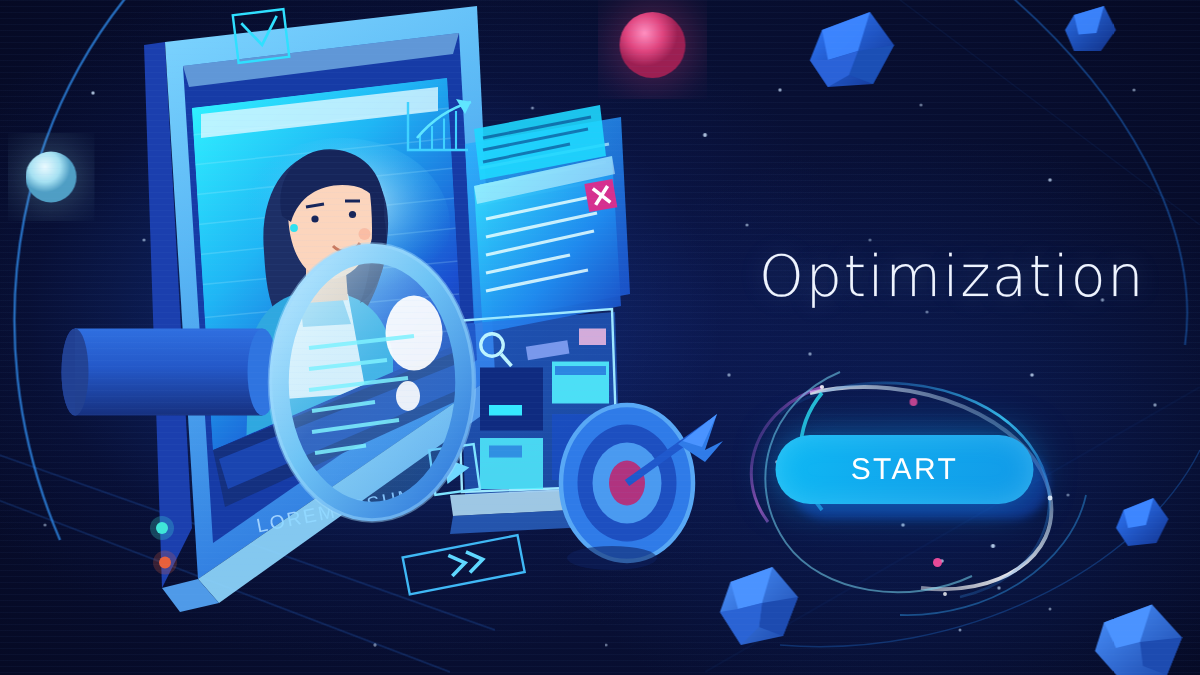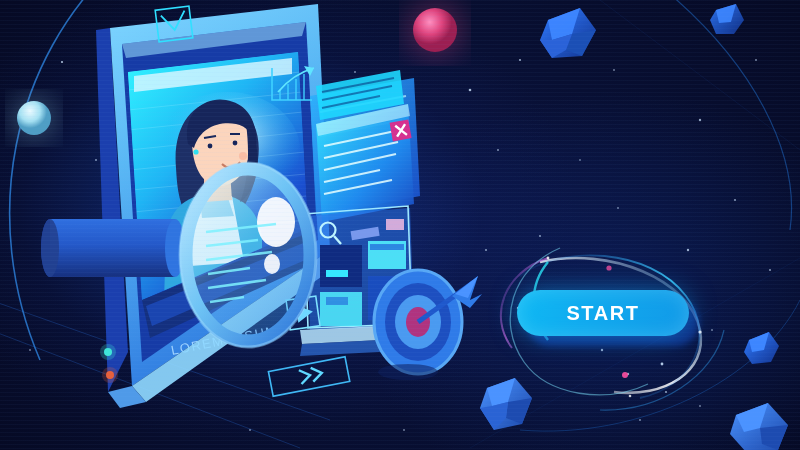--- a/index.html
+++ b/index.html
@@ -42,21 +42,21 @@
     text-shadow:0 0 16px rgba(140,190,255,.30);
   }
 
   
   #start-wrap { position:absolute; left:495px; top:252px; width:215px; height:128px; }
   #start-btn {
     position:absolute; left:22px; top:38px; width:172px; height:46px;
     border-radius:23px; border:none; cursor:pointer;
     background:linear-gradient(100deg,#0fb9f4 0%,#11a9ee 45%,#129ae8 100%);
     box-shadow:0 0 26px rgba(18,160,240,.55), inset 0 0 18px rgba(160,240,255,.25);
-    color:#fff; font-size:20px; font-weight:bold; letter-spacing:1.6px;
+    color:#fff; font-size:20px; font-weight:normal; letter-spacing:1.6px;
     font-family:"Liberation Sans", sans-serif;
   }
   #start-shadow {
     position:absolute; left:32px; top:48px; width:172px; height:46px;
     border-radius:23px; background:rgba(20,70,200,.45); filter:blur(3px);
   }
 </style>
 </head>
 <body>
 
@@ -478,14 +478,15 @@
     </g>
   </svg>
 
   <div id="scan"></div>
 
   <div id="start-wrap">
     <div id="start-shadow"></div>
     <button id="start-btn">START</button>
   </div>
 
+  <div id="seo-sub">Optimization</div>
 
 </div>
 
 </body></html>

